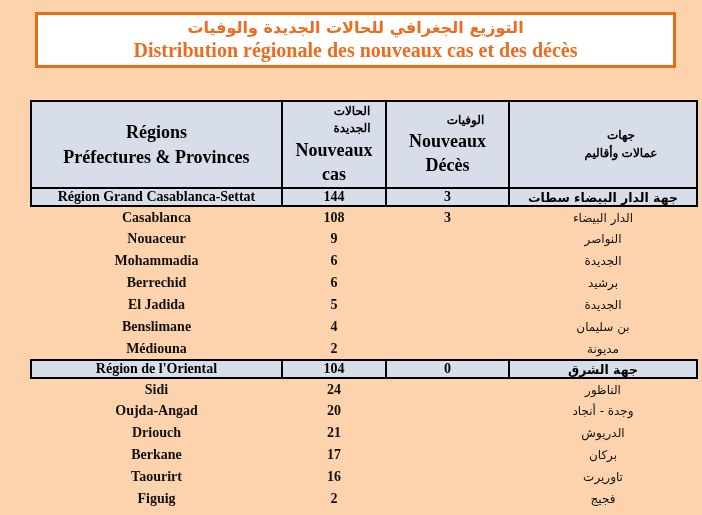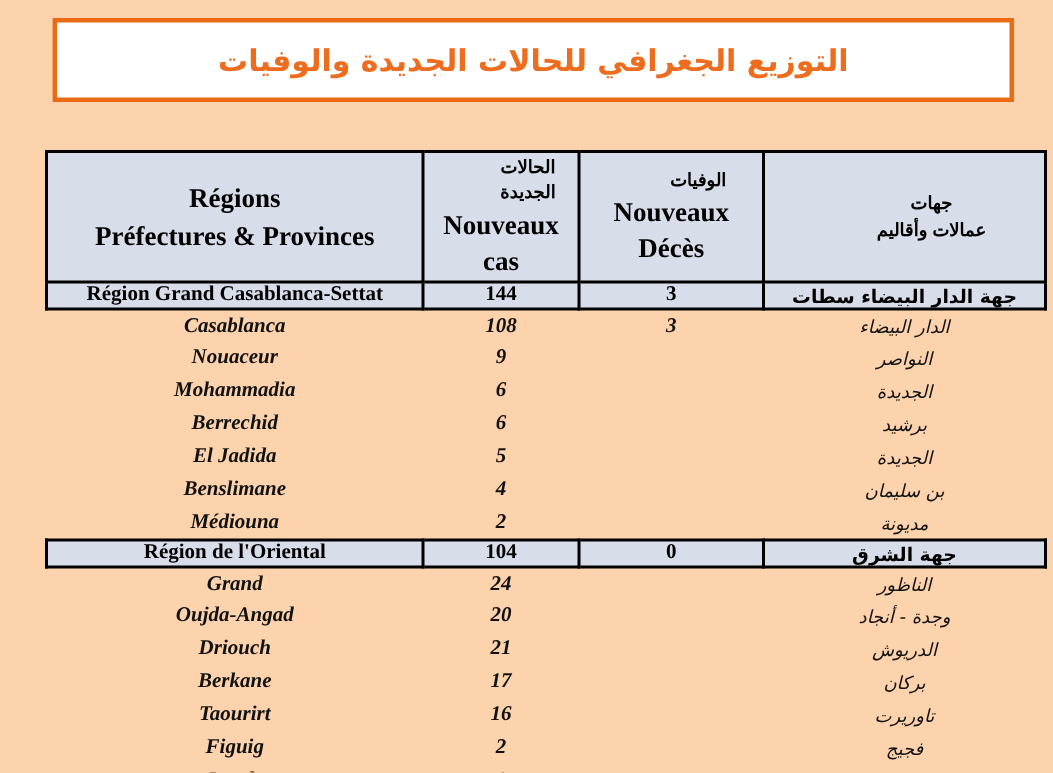--- a/index.html
+++ b/index.html
@@ -20,21 +20,21 @@
     display: flex;
     flex-direction: column;
     align-items: center;
     justify-content: center;
     gap: 1px;
   }
   .title-ar {
     color: #ED6C1E;
     font-family: "DejaVu Sans", sans-serif;
     font-weight: bold;
-    font-size: 20px;
+    font-size: 16px;
     line-height: 1.2;
     direction: rtl;
   }
   .title-fr {
     color: #ED6C1E;
     font-family: "Liberation Serif", serif;
     font-weight: bold;
     font-size: 20px;
     line-height: 1.2;
   }
@@ -84,34 +84,34 @@
   tr.prov td {
     background: transparent;
     border: none;
     height: 22px;
     text-align: center;
     vertical-align: middle;
     font-size: 14px;
     font-weight: bold;
     color: #111;
     padding: 0 2px;
-    font-style: italic;
   }
   tr.prov td.ar {
     font-family: "DejaVu Sans", sans-serif;
     font-size: 12px;
     font-weight: normal;
     direction: rtl;
   }
 </style>
 </head>
 <body style="background: rgb(252, 211, 172);">
 
 <div class="title-box" style="border-color: rgb(235, 106, 20);">
   <div class="title-ar" style="color: rgb(237, 108, 30);">التوزيع الجغرافي للحالات الجديدة والوفيات</div>
+  <div class="title-fr" style="color: rgb(237, 108, 30);">Distribution régionale des nouveaux cas et des décès</div>
 </div>
 
 <div class="table-wrap">
   <table class="dist">
     <colgroup>
         <col class="c1">
         <col class="c2">
         <col class="c3">
         <col class="c4">
       </colgroup>
@@ -184,21 +184,21 @@
           <td></td>
           <td class="ar">مديونة</td>
         </tr>
         <tr class="region">
           <td>Région de l'Oriental</td>
           <td>104</td>
           <td>0</td>
           <td class="ar">جهة الشرق</td>
         </tr>
         <tr class="prov">
-          <td>Grand</td>
+          <td>Sidi</td>
           <td>24</td>
           <td></td>
           <td class="ar">الناظور</td>
         </tr>
         <tr class="prov">
           <td>Oujda-Angad</td>
           <td>20</td>
           <td></td>
           <td class="ar">وجدة - أنجاد</td>
         </tr>

